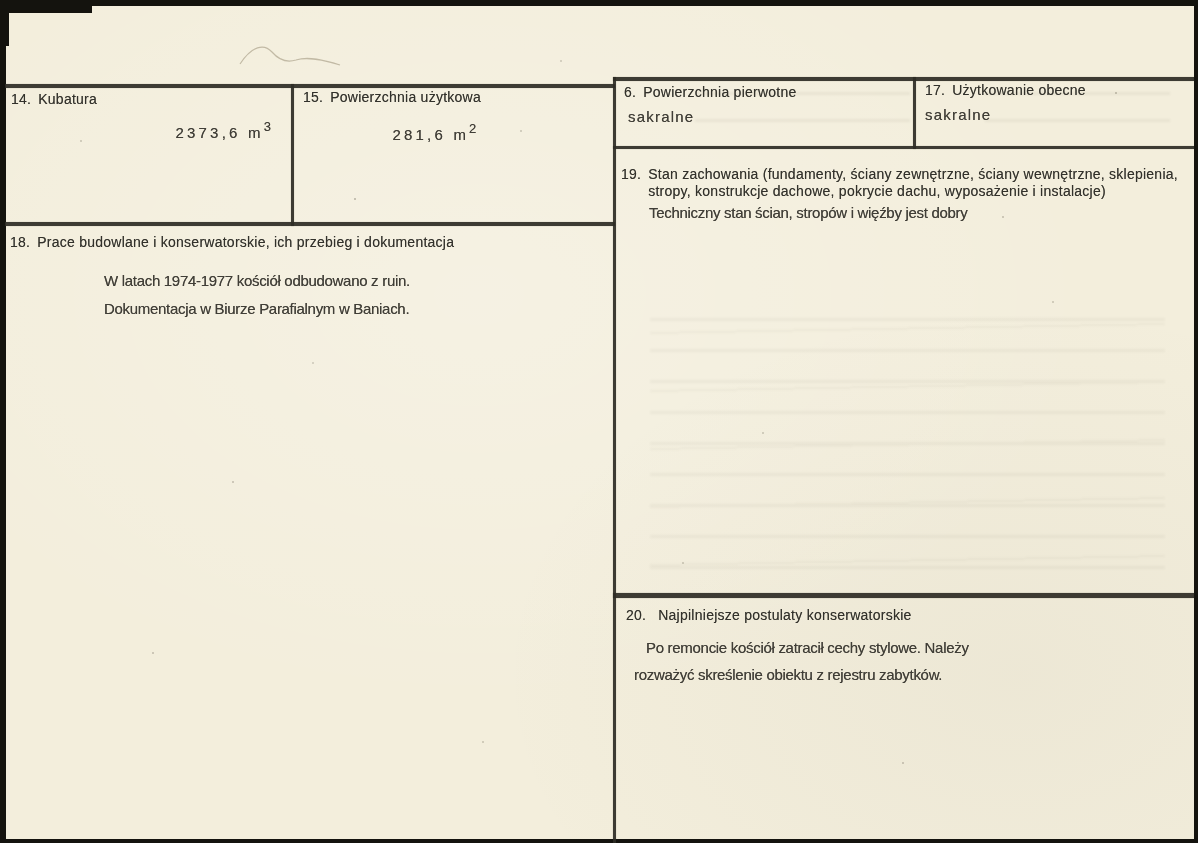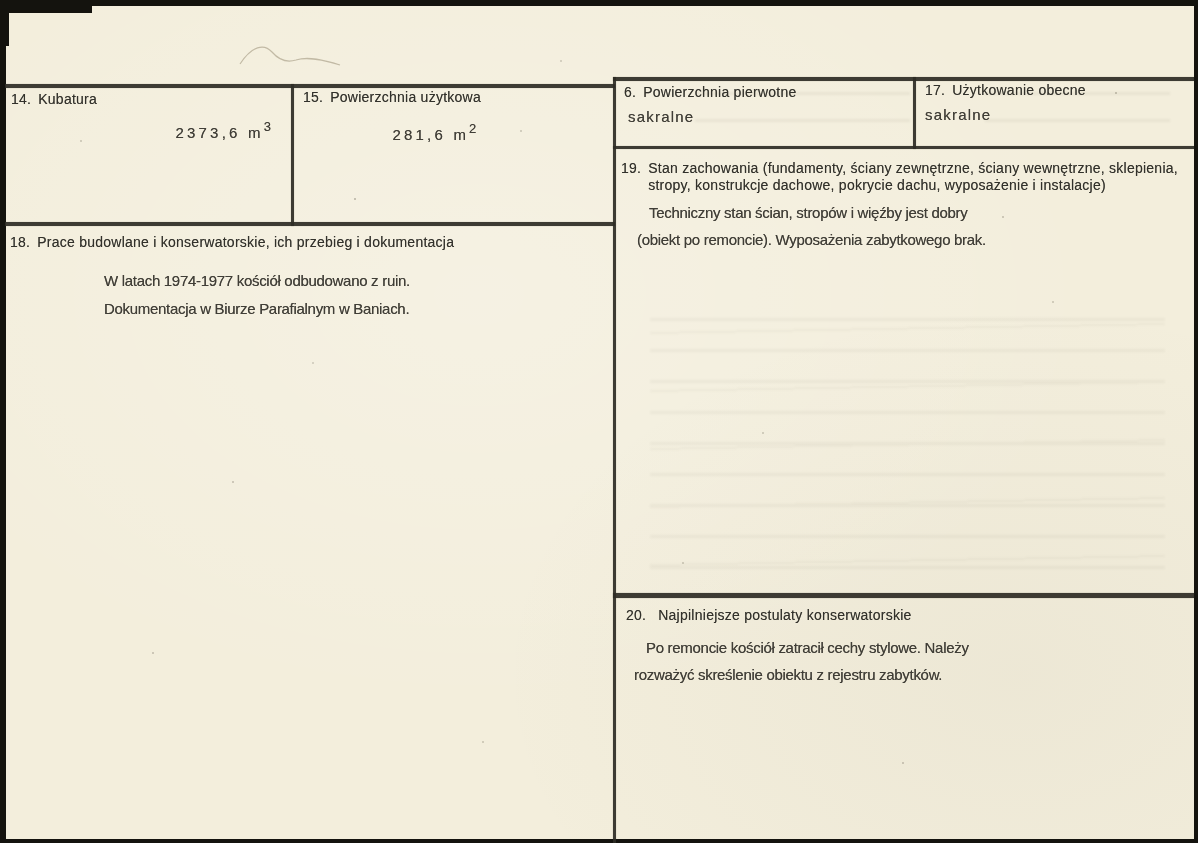--- a/index.html
+++ b/index.html
@@ -120,29 +120,28 @@
   </div>
   <div class="typed sp-med" style="left:925px;top:106px;">sakralne</div>
 
   <div class="flabel" style="left:10px;top:234px;">
     <span>18.</span>
     <span>Prace budowlane i konserwatorskie, ich przebieg i dokumentacja</span>
   </div>
   <div class="typed" style="left:104px;top:272px;">W latach 1974-1977 kościół odbudowano z ruin.</div>
   <div class="typed" style="left:104px;top:300px;">Dokumentacja w Biurze Parafialnym w Baniach.</div>
 
-  <div class="flabel" style="left:621px;top:160px;">
+  <div class="flabel" style="left:621px;top:166px;">
     <span>19.</span>
     <span class="lbl-lines">
       <span class="lline">Stan zachowania (fundamenty, ściany zewnętrzne, ściany wewnętrzne, sklepienia,</span>
       <span class="lline">stropy, konstrukcje dachowe, pokrycie dachu, wyposażenie i instalacje)</span>
     </span>
   </div>
   <div class="typed" style="left:649px;top:204px;">Techniczny stan ścian, stropów i więźby jest dobry</div>
-  <div class="typed" style="left:637px;top:231px;">(obiekt po remoncie). Wyposażenia zabytkowego brak.</div>
 
   <div class="flabel" style="left:626px;top:607px;gap:12px;">
     <span>20.</span>
     <span>Najpilniejsze postulaty konserwatorskie</span>
   </div>
   <div class="typed" style="left:646px;top:639px;">Po remoncie kościół zatracił cechy stylowe. Należy</div>
   <div class="typed" style="left:634px;top:666px;">rozważyć skreślenie obiektu z rejestru zabytków.</div>
 
 </div>
 

